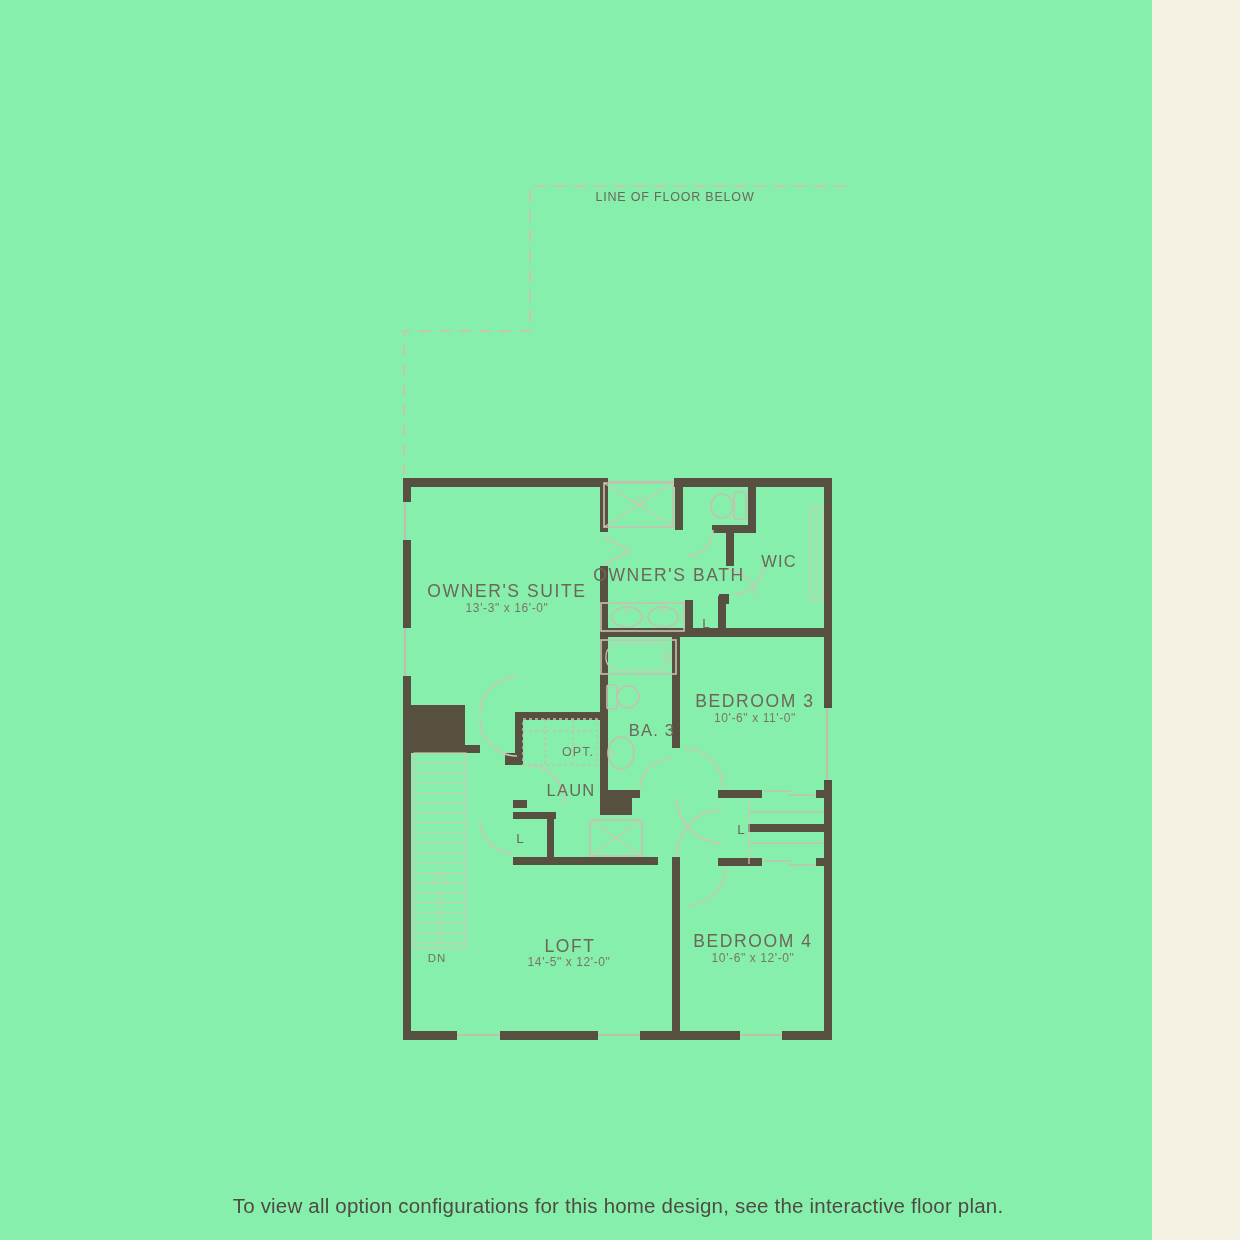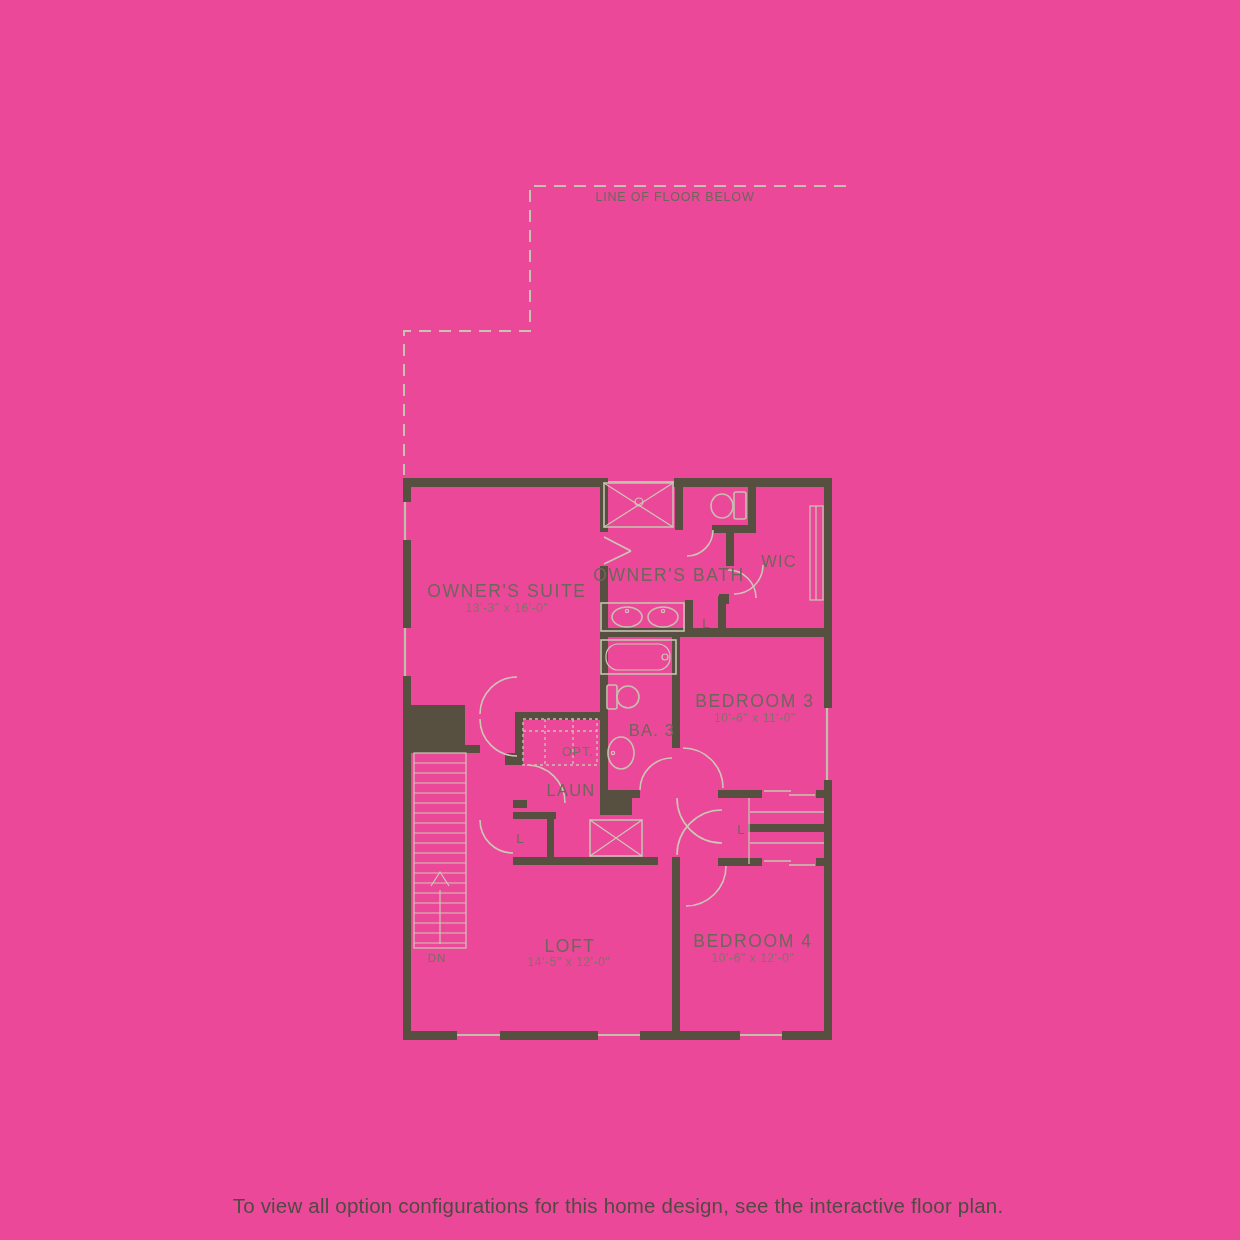--- a/index.html
+++ b/index.html
@@ -1,16 +1,16 @@
 <!DOCTYPE html>
 <html><head>
 <meta charset="utf-8">
 <style>
   html,body{margin:0;padding:0;background:#f4f0e2;}
-  .page{position:relative;width:1240px;height:1240px;background:#ec4899;overflow:hidden;
+  .page{position:relative;width:1152px;height:1240px;background:#86efac;overflow:hidden;
         font-family:"Liberation Sans","DejaVu Sans",sans-serif;}
   svg{position:absolute;left:0;top:0;}
   .wall{fill:#575041;stroke:none;}
   .fx{stroke:#c6c1af;stroke-width:1.6;fill:none;}
   .fx-thin{stroke:#cdc8b6;stroke-width:1.2;fill:none;}
   .door{stroke:#ccc7b5;stroke-width:1.6;fill:none;}
   .win{stroke:#c3beac;stroke-width:2.2;fill:none;}
   .dash{stroke:#c8c4b2;stroke-width:2;fill:none;stroke-dasharray:12 8;}
   text{fill:#6c675a;}
   .room-label{font-size:17.5px;letter-spacing:1.6px;}

